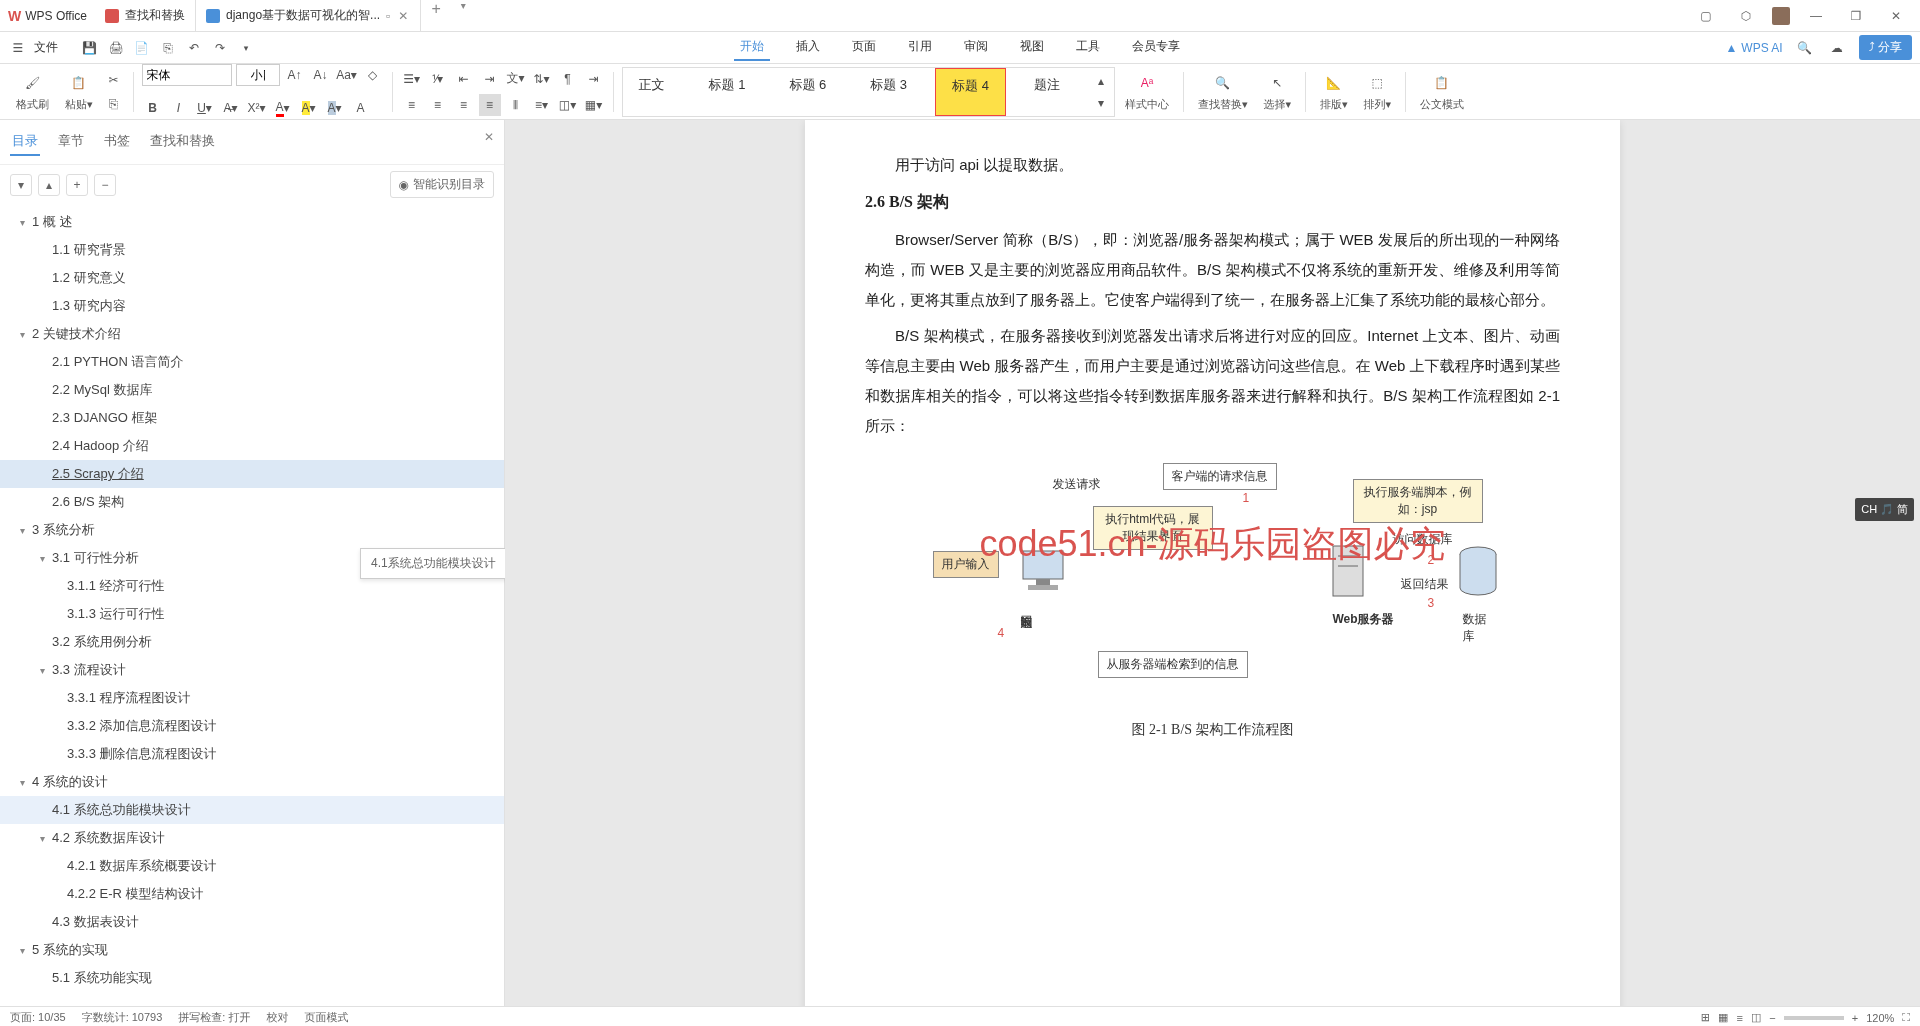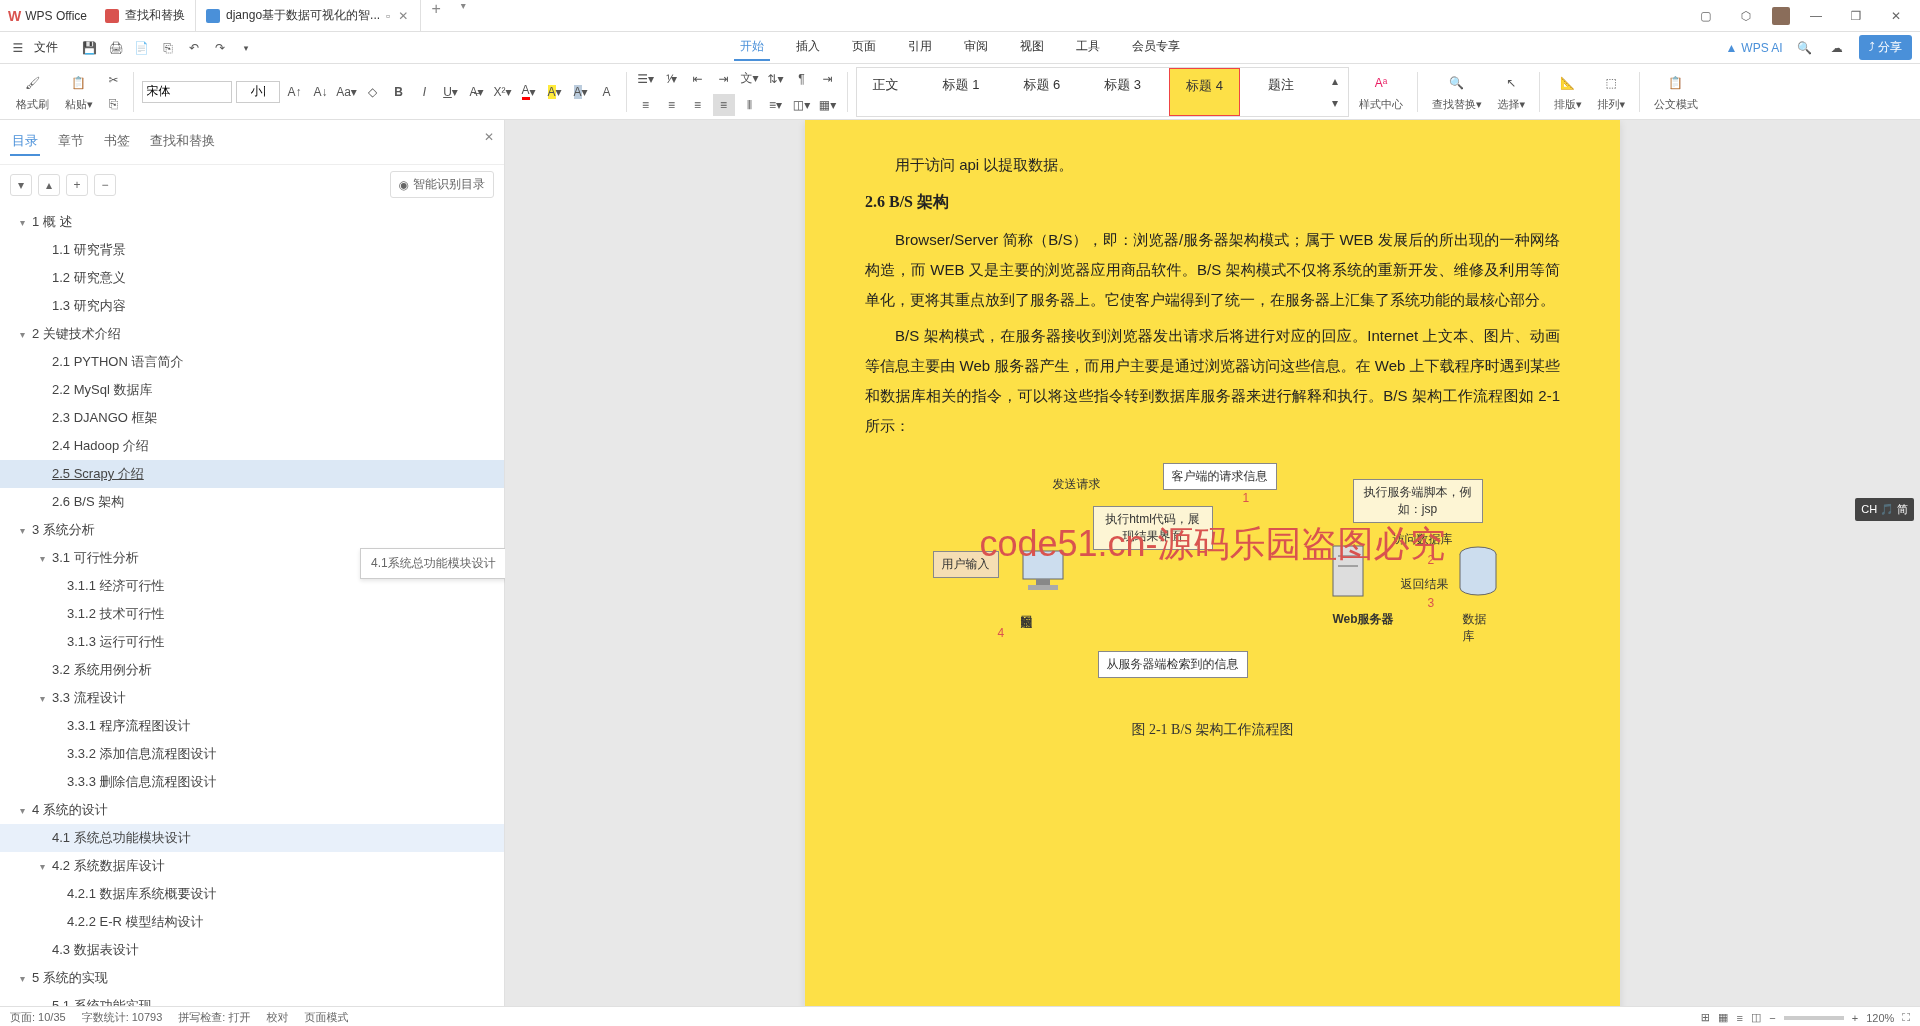--- a/index.html
+++ b/index.html
@@ -51,21 +51,21 @@
 .toc-item{display:flex;align-items:center;padding:5px 10px;cursor:pointer;font-size:13px;color:#444;}
 .toc-item.selected{background:#dce8f5;text-decoration:underline;}
 .toc-item.hl{background:#e8f0fa;}
 .toc-arrow{width:12px;color:#888;font-size:10px;}
 .toc-text{flex:1;}
 .l1{padding-left:20px;}
 .l2{padding-left:40px;}
 .l3{padding-left:55px;}
 .tooltip{position:absolute;background:#fff;border:1px solid #ccc;padding:6px 10px;font-size:12px;color:#666;box-shadow:0 2px 4px rgba(0,0,0,0.1);}
 .doc-area{flex:1;background:#e8e8e8;overflow:auto;position:relative;display:flex;justify-content:center;padding-top:0;}
-.page{width:815px;background:#fde047;margin-top:0;padding:30px 60px;box-shadow:0 2px 8px rgba(0,0,0,0.1);position:relative;min-height:900px;}
+.page{width:815px;background:#ffffff;margin-top:0;padding:30px 60px;box-shadow:0 2px 8px rgba(0,0,0,0.1);position:relative;min-height:900px;}
 .doc-text{font-size:15px;line-height:2;color:#222;text-align:justify;font-family:"SimSun",serif;}
 .doc-text p{text-indent:2em;margin-bottom:6px;}
 .doc-heading{font-size:16px;font-weight:bold;margin:12px 0;color:#222;font-family:"SimSun",serif;}
 .diagram{margin:20px auto;width:560px;height:240px;position:relative;border:0;}
 .diagram-box{position:absolute;border:1px solid #888;background:#fff;padding:4px 8px;font-size:12px;text-align:center;}
 .diagram-label{position:absolute;font-size:12px;color:#333;}
 .caption{text-align:center;font-size:14px;margin-top:10px;font-family:"SimSun",serif;}
 .watermark{position:absolute;top:400px;left:50%;transform:translateX(-50%);font-size:36px;color:#d9534f;font-weight:500;white-space:nowrap;pointer-events:none;z-index:10;}
 .statusbar{height:22px;background:#fff;border-top:1px solid #e0e0e0;display:flex;align-items:center;padding:0 10px;font-size:11px;color:#666;gap:16px;}
 .statusbar-right{margin-left:auto;display:flex;align-items:center;gap:8px;}
@@ -147,21 +147,21 @@
   </div>
   <div class="ribbon-group">
     <span class="ribbon-icon">📋</span>
     <span class="ribbon-label"><span>粘贴</span>▾</span>
   </div>
   <div style="display:flex;flex-direction:column;gap:2px;">
     <span class="small-btn">✂</span>
     <span class="small-btn">⎘</span>
   </div>
   <div class="divider"></div>
-  <div style="display:flex;flex-direction:row;gap:4px;">
+  <div style="display:flex;flex-direction:column;gap:11px;">
     <div class="ribbon-group-h">
       <input class="font-select" value="宋体" style="">
       <input class="size-select" value="小四" style="">
       <span class="small-btn">A↑</span>
       <span class="small-btn">A↓</span>
       <span class="small-btn">Aa▾</span>
       <span class="small-btn">◇</span>
     </div>
     <div class="ribbon-group-h">
       <span class="small-btn">
@@ -310,24 +310,20 @@
           <span class="toc-arrow">▾</span>
           <span class="toc-text">3  系统分析</span>
         </div>
         <div class="toc-item l2">
           <span class="toc-arrow">▾</span>
           <span class="toc-text">3.1 可行性分析</span>
         </div>
         <div class="toc-item l3">
           <span class="toc-arrow"></span>
           <span class="toc-text">3.1.1 经济可行性</span>
-        </div>
-        <div class="toc-item l3">
-          <span class="toc-arrow"></span>
-          <span class="toc-text">3.1.2 技术可行性</span>
         </div>
         <div class="toc-item l3">
           <span class="toc-arrow"></span>
           <span class="toc-text">3.1.3 运行可行性</span>
         </div>
         <div class="toc-item l2">
           <span class="toc-arrow"></span>
           <span class="toc-text">3.2 系统用例分析</span>
         </div>
         <div class="toc-item l2">

